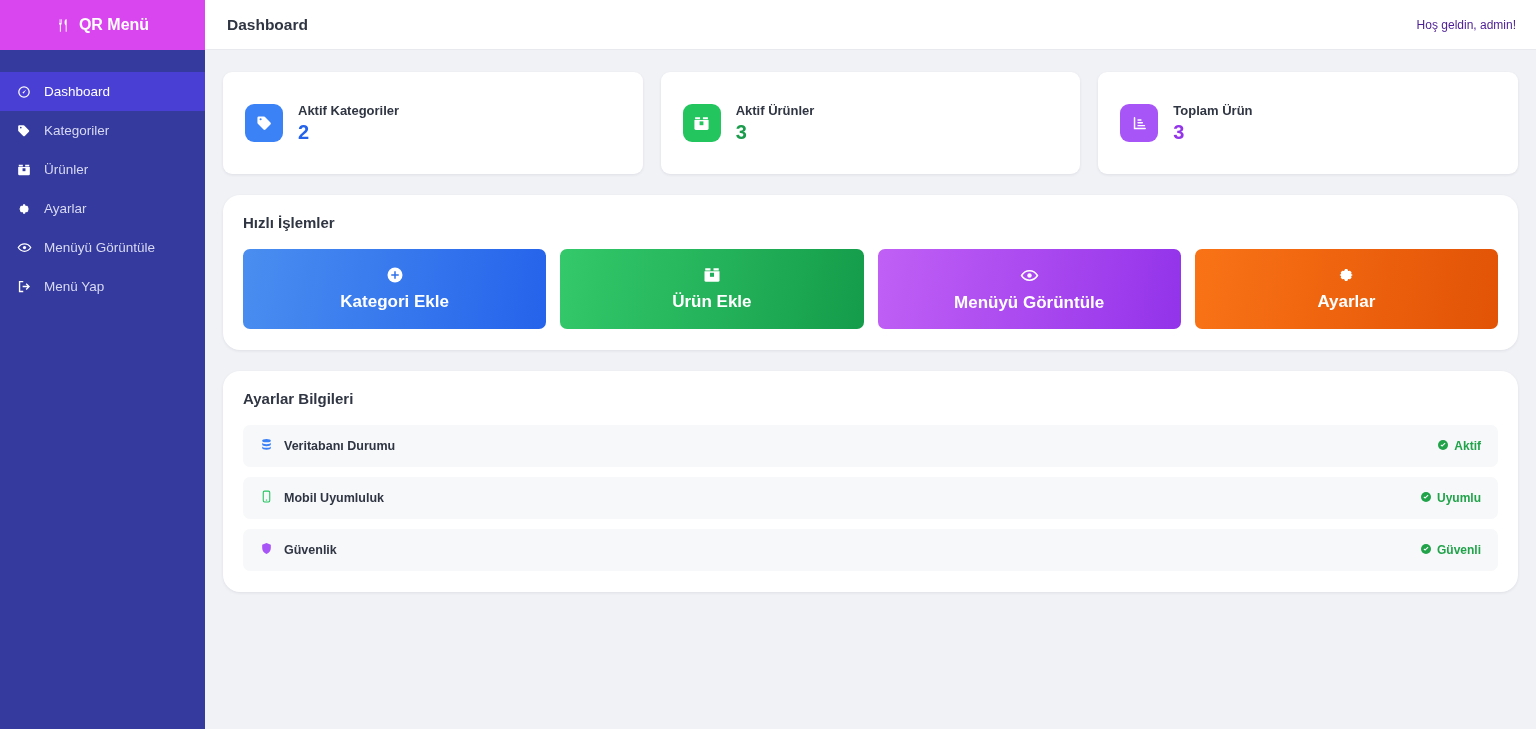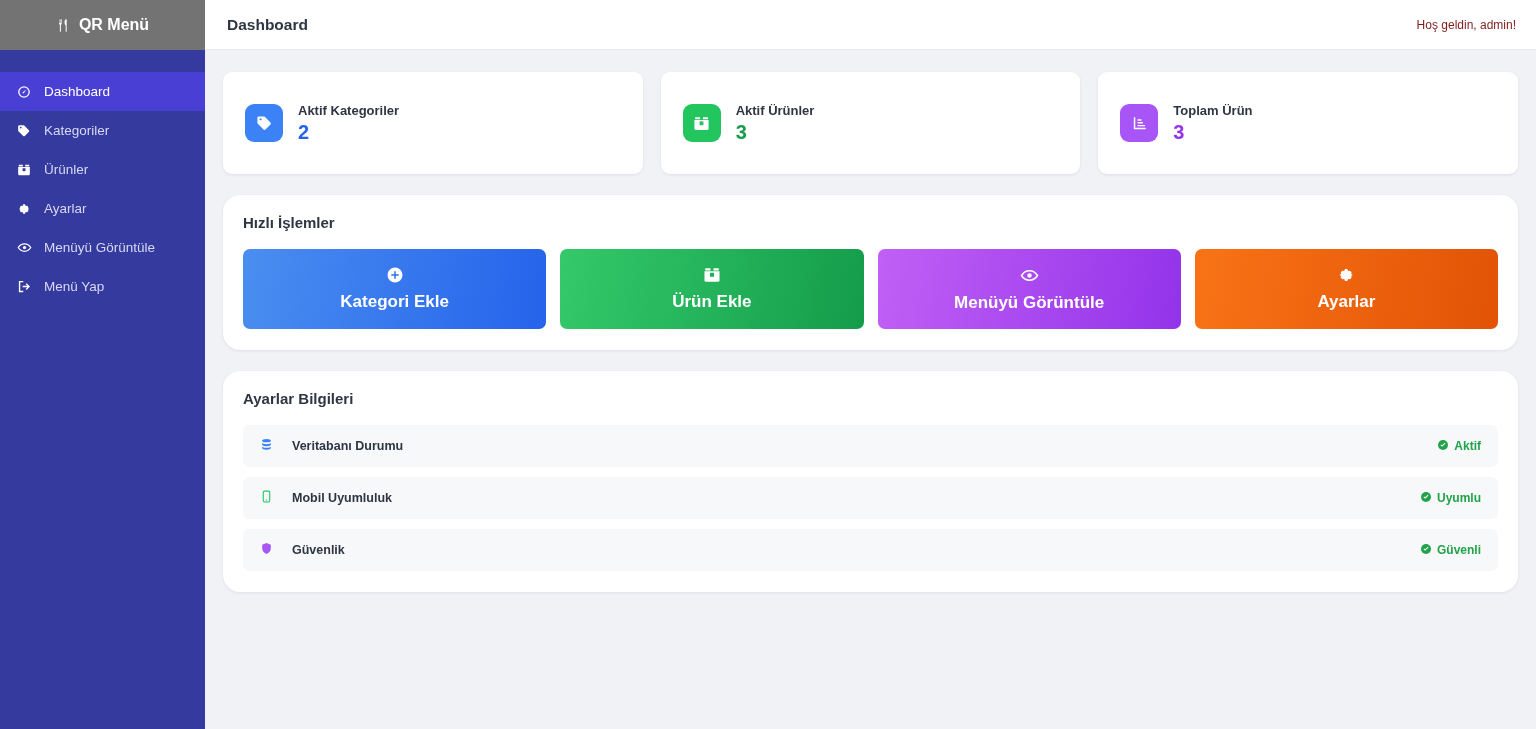--- a/index.html
+++ b/index.html
@@ -11,21 +11,21 @@
   }
   .app { display: flex; width: 1536px; height: 729px; }
 
   
   .sidebar {
     width: 205px; min-width: 205px; height: 729px;
     background: #343a9e;
     display: flex; flex-direction: column;
   }
   .brand {
-    height: 50px; background: #737373;
+    height: 50px; background: #d946ef;
     display: flex; align-items: center; justify-content: center;
     gap: 8px; color: #ffffff;
     font-size: 16px; font-weight: bold;
   }
   .brand .glyph { display: flex; align-items: center; }
   .nav { margin-top: 22px; display: flex; flex-direction: column; }
   .nav-item {
     display: flex; align-items: center; gap: 11px;
     height: 39px; padding: 0 0 0 15px;
     color: #d8d9f2; font-size: 13.5px;
@@ -39,21 +39,21 @@
 
   
   .main { flex: 1; height: 729px; display: flex; flex-direction: column; background: #f1f2f6; }
   .topbar {
     height: 50px; background: #ffffff;
     border-bottom: 1px solid #e7e9ee;
     display: flex; align-items: center; justify-content: space-between;
     padding: 0 20px 0 22px;
   }
   .page-title { font-size: 15.5px; color: #2f3542; font-weight: 600; }
-  .welcome { font-size: 12px; color: #7f1d1d; }
+  .welcome { font-size: 12px; color: #4c1d95; }
 
   .content { padding: 22px 18px; display: flex; flex-direction: column; gap: 21px; }
 
   
   .stats { display: flex; gap: 18px; }
   .stat-card {
     flex: 1; background: #ffffff; border-radius: 9px;
     box-shadow: 0 1px 3px rgba(30,40,70,.09);
     height: 102px; display: flex; align-items: center; gap: 15px;
     padding: 0 22px;
@@ -85,21 +85,21 @@
   .action-btn .aico { display: flex; align-items: center; justify-content: center; }
   .action-label { font-size: 17px; font-weight: bold; }
 
   
   .sys-list { display: flex; flex-direction: column; gap: 10px; }
   .sys-row {
     background: #f7f8fa; border-radius: 7px; height: 42px;
     display: flex; align-items: center; justify-content: space-between;
     padding: 0 17px;
   }
-  .sys-left { display: flex; align-items: center; gap: 19px; }
+  .sys-left { display: flex; align-items: center; gap: 11px; }
   .sys-name { font-size: 12.5px; color: #2f3542; font-weight: bold; }
   .sys-badge { display: flex; align-items: center; gap: 5px; font-size: 12px; color: #21a34a; font-weight: 600; }
 </style>
 </head>
 <body>
 
 <div class="app">
 
   <aside class="sidebar">
     <div class="brand">

